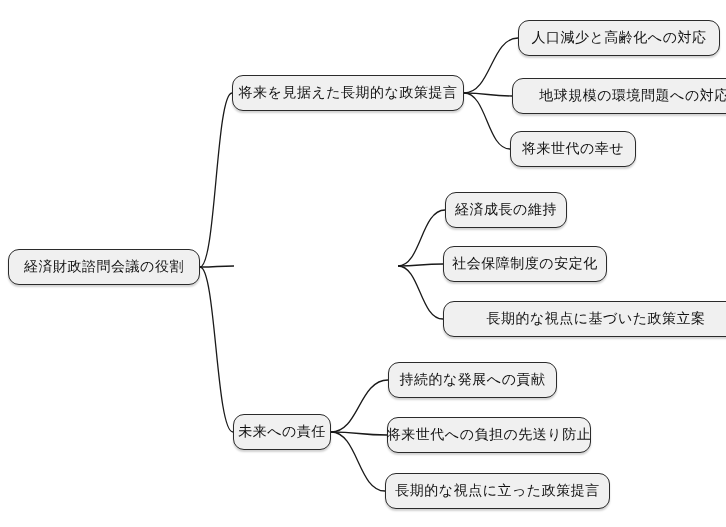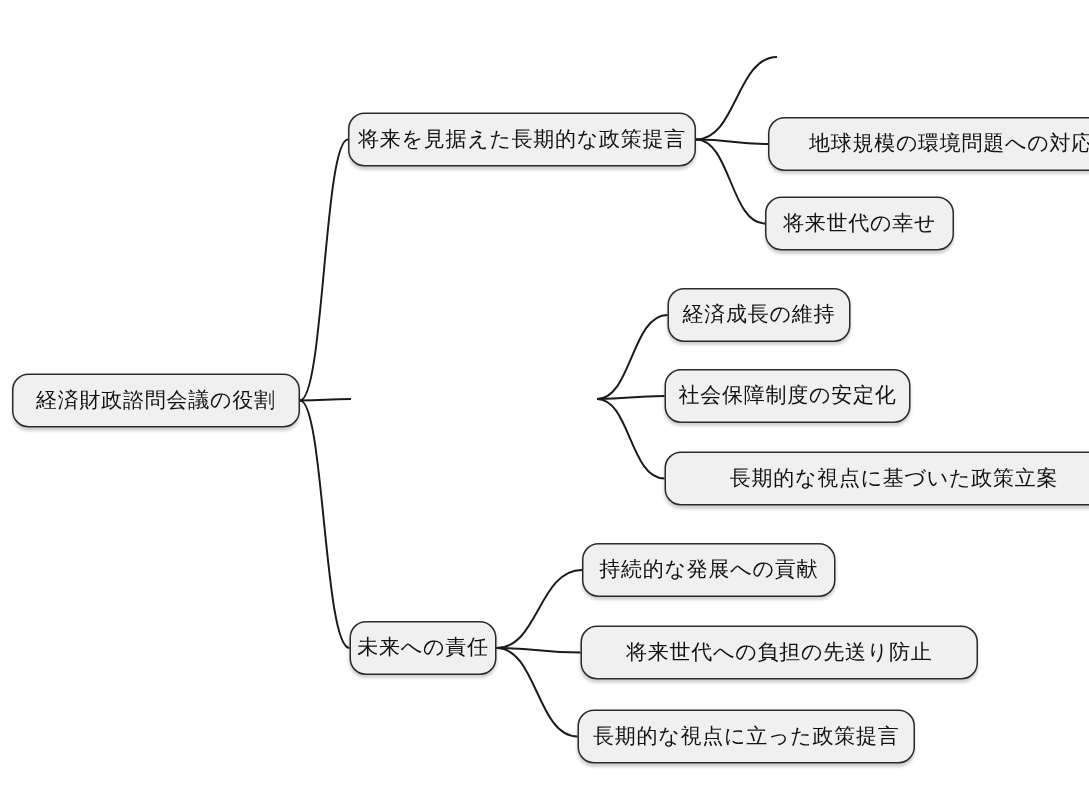--- a/index.html
+++ b/index.html
@@ -62,24 +62,25 @@
     <path d="M331,432 C359,432 359,380 388,380"></path>
     <path d="M331,432 C359,432 359,435 387,435"></path>
     <path d="M331,432 C358,432 358,491 385,491"></path>
   </svg>
 
   <div class="node" style="left:8px;   top:249px; width:192px;">経済財政諮問会議の役割</div>
 
   <div class="node" style="left:232px; top:75px;  width:232px;">将来を見据えた長期的な政策提言</div>
   <div class="node" style="left:233px; top:414px; width:98px;">未来への責任</div>
 
+  <div class="node" style="left:518px; top:20px;  width:202px;">人口減少と高齢化への対応</div>
   <div class="node" style="left:512px; top:78px;  width:244px;">地球規模の環境問題への対応</div>
   <div class="node" style="left:510px; top:131px; width:126px;">将来世代の幸せ</div>
 
   <div class="node" style="left:445px; top:192px; width:122px;">経済成長の維持</div>
   <div class="node" style="left:443px; top:246px; width:164px;font-family:Liberation Serif, serif;">社会保障制度の安定化</div>
   <div class="node" style="left:443px; top:301px; width:306px;">長期的な視点に基づいた政策立案</div>
 
   <div class="node" style="left:388px; top:362px; width:169px;">持続的な発展への貢献</div>
-  <div class="node" style="left:387px; top:417px; width:265px;">将来世代への負担の先送り防止</div>
+  <div class="node" style="left:387px; top:417px; width:204px;">将来世代への負担の先送り防止</div>
   <div class="node" style="left:385px; top:473px; width:225px;">長期的な視点に立った政策提言</div>
 
 </div>
 
 </body></html>

